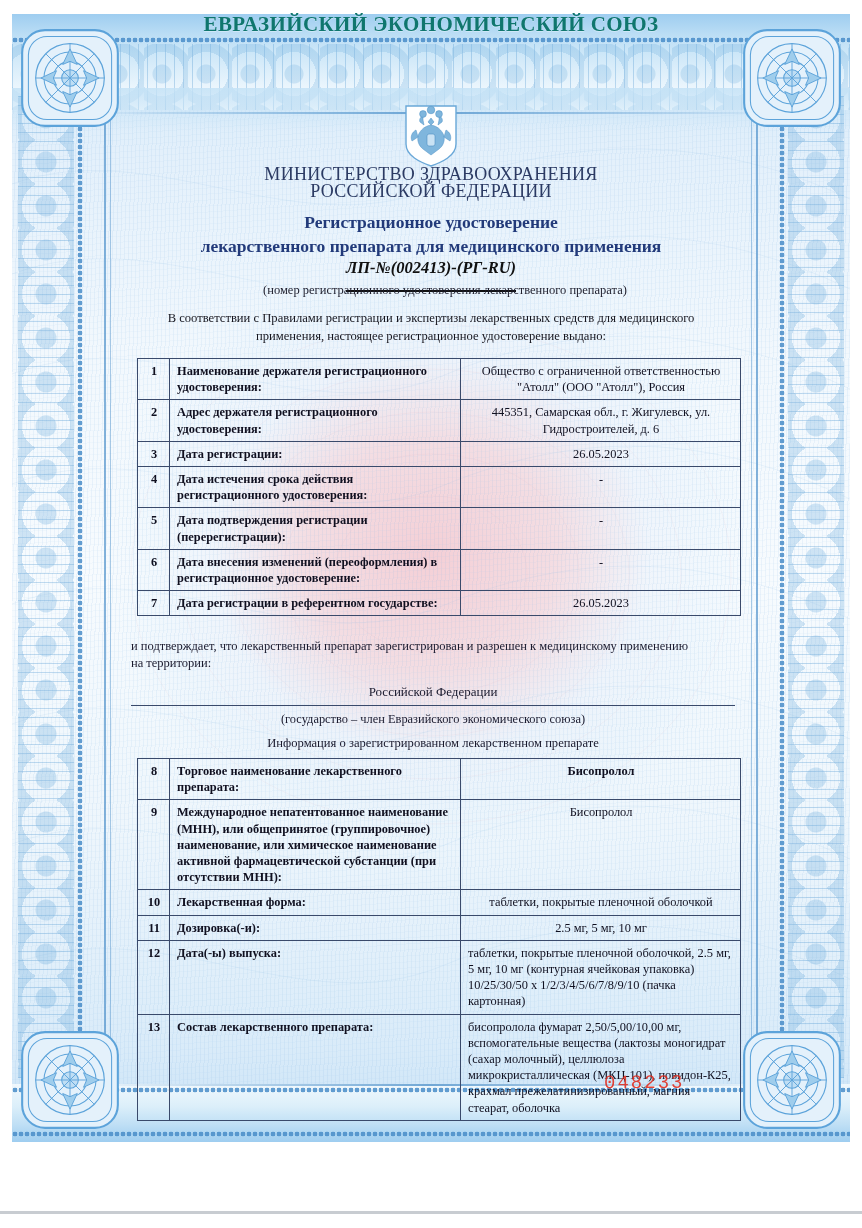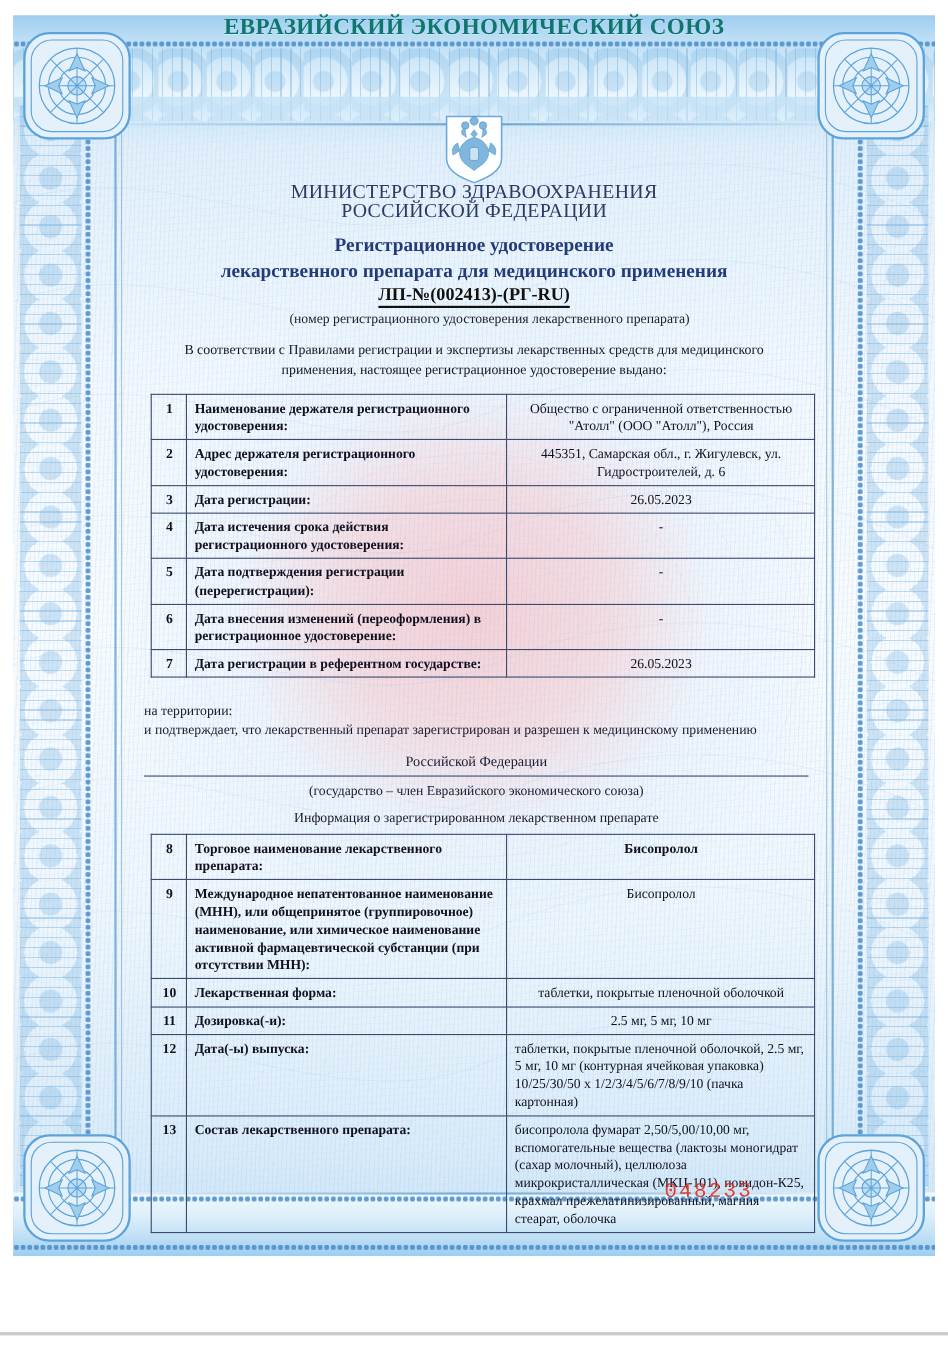--- a/index.html
+++ b/index.html
@@ -77,21 +77,21 @@
 
   .emblem{position:absolute;left:50%;top:104px;transform:translateX(-50%);width:58px;height:64px;}
 
   .ministry{position:absolute;left:0;right:0;top:166px;text-align:center;
      font-size:18px;line-height:17px;color:#2b3a63;letter-spacing:.3px;}
 
   .cert-title{position:absolute;left:0;right:0;top:210px;text-align:center;
      font-size:17.5px;font-weight:bold;line-height:24px;color:#223a7a;}
   .cert-num{position:absolute;left:0;right:0;top:258px;text-align:center;
      font-size:16.5px;font-weight:bold;color:#111;}
-  .cert-num span{border-bottom:2px solid #111;padding-bottom:1px;}
+  .cert-num span{border-bottom:2px solid #111;padding-bottom:13px;font-style:italic;}
   .cert-sub{position:absolute;left:0;right:0;top:283px;text-align:center;
      font-size:12.5px;color:#1d1d2c;padding-left:28px;}
 
   .intro{position:absolute;left:131px;width:600px;top:310px;text-align:center;
      font-size:12.6px;line-height:17.5px;color:#16161f;}
 
   
   table.doc{position:absolute;border-collapse:collapse;width:604px;left:137px;
      font-size:12.4px;color:#101020;}
   table.doc td{border:1px solid #3a4a6b;padding:4px 6px 4px 7px;vertical-align:top;
@@ -314,22 +314,22 @@
       </tr>
       <tr>
         <td class="num">7</td>
         <td class="lbl">Дата регистрации в референтном государстве:</td>
         <td class="val">26.05.2023</td>
       </tr>
     </tbody>
       </table>
 
     <div class="mid1">
+      <div>и подтверждает, что лекарственный препарат зарегистрирован и разрешен к медицинскому применению</div>
       <div>на территории:</div>
-      <div>и подтверждает, что лекарственный препарат зарегистрирован и разрешен к медицинскому применению</div>
     </div>
 
     <div class="country">Российской Федерации</div>
     <div class="country-note">(государство – член Евразийского экономического союза)</div>
     <div class="info-h">Информация о зарегистрированном лекарственном препарате</div>
 
     <table class="doc t2">
         <tbody>
       <tr>
         <td class="num">8</td>

